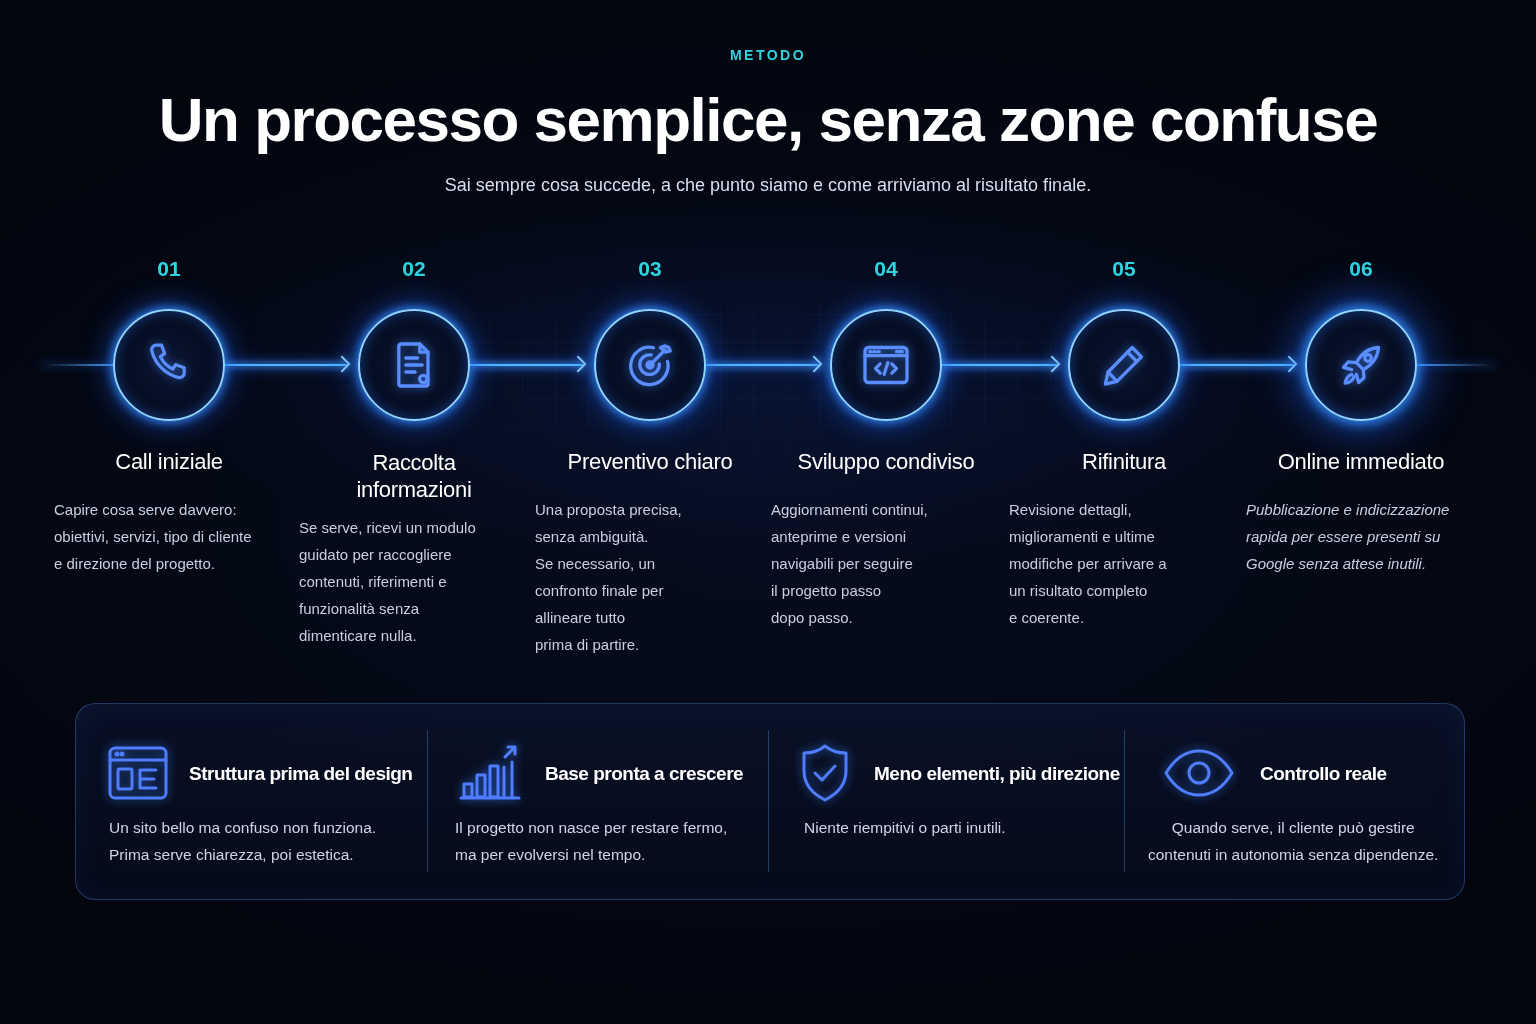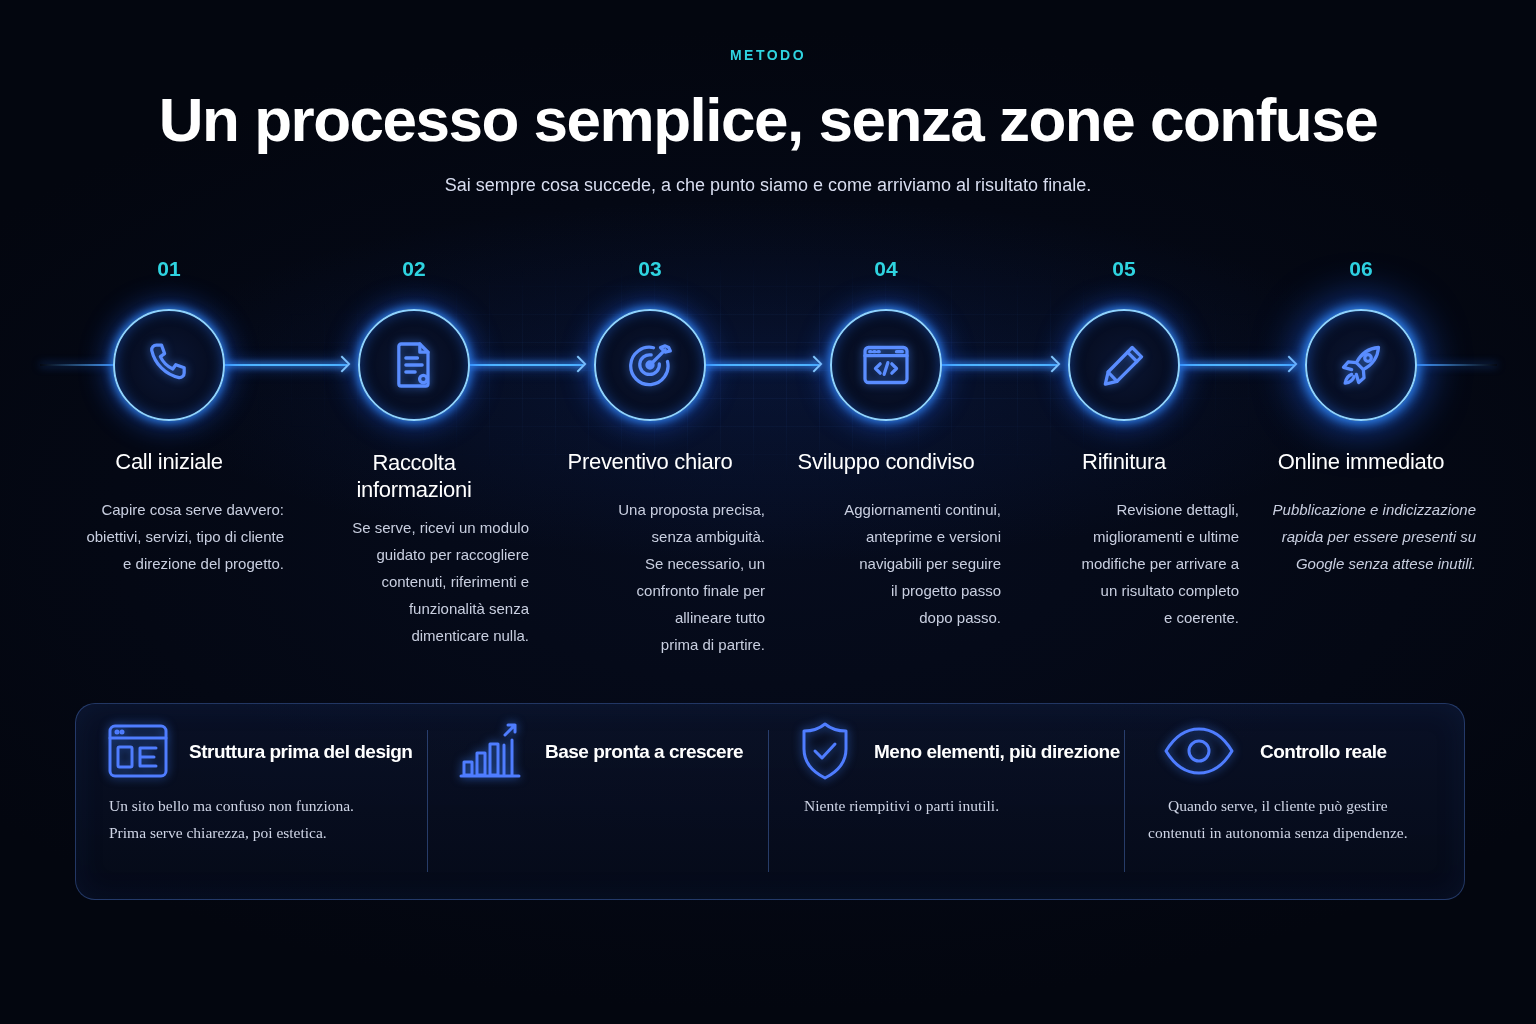--- a/index.html
+++ b/index.html
@@ -70,51 +70,51 @@
     background: radial-gradient(circle, #0a1532 0%, #050b1d 75%);
     box-shadow: 0 0 10px 2px rgba(50,140,255,0.85), 0 0 28px 6px rgba(30,100,255,0.45), inset 0 0 14px rgba(40,120,255,0.45);
     display: flex; align-items: center; justify-content: center;
   }
   .step-circle svg { width: 56px; height: 56px; filter: drop-shadow(0 0 4px rgba(70,140,255,0.6)); }
   .step-title {
     position: absolute; top: 448px; width: 100%; text-align: center;
     font-size: 22px; font-weight: 400; color: #ffffff; line-height: 27px; letter-spacing: -0.3px;
   }
   .step-body {
-    position: absolute; width: 100%; text-align: right;
+    position: absolute; width: 100%; text-align: left;
     font-size: 15px; color: #c9cfe0; line-height: 27px;
   }
   .step-body span { display: block; }
   
   .panel {
     position: absolute; left: 75px; top: 703px; width: 1390px; height: 197px;
     border: 1px solid rgba(70,110,190,0.45);
     border-radius: 20px;
     background: linear-gradient(180deg, rgba(12,20,44,0.75), rgba(6,11,26,0.85));
     box-shadow: inset 0 0 30px rgba(30,70,160,0.12);
   }
   .divider {
     position: absolute; top: 730px; width: 1px; height: 142px;
     background: rgba(80,120,200,0.45);
   }
-  .feature { position: absolute; top: 681px; height: 197px; }
+  .feature { position: absolute; top: 703px; height: 197px; }
   .feature-icon {
     position: absolute; top: 40px; width: 64px; height: 60px;
     display: flex; align-items: center; justify-content: center;
   }
   .feature-icon svg { filter: drop-shadow(0 0 5px rgba(60,130,255,0.7)); }
   .feature-title {
     position: absolute; top: 60px; font-size: 19px; font-weight: 700; color: #ffffff;
     letter-spacing: -0.5px; white-space: nowrap;
   }
   .feature-body {
     position: absolute; top: 111px; font-size: 15.5px; color: #cfd5e6; line-height: 27px;
     white-space: nowrap;
   }
-  .feature-body span { display: block; font-family: Liberation Serif, serif; }
+  .feature-body span { display: block; }
 </style>
 </head>
 <body>
 
 <div class="grid-bg"></div>
 
 <div class="eyebrow">METODO</div>
 <h1 class="title">Un processo semplice, senza zone confuse</h1>
 <p class="subtitle">Sai sempre cosa succede, a che punto siamo e come arriviamo al risultato finale.</p>
 
@@ -289,20 +289,24 @@
     <svg width="64" height="58" viewBox="0 0 64 58" fill="none" stroke="#4f7dff" stroke-width="3" stroke-linecap="round" stroke-linejoin="round">
       <path d="M3 54h58"></path>
       <rect x="6" y="40" width="8" height="13"></rect>
       <rect x="19" y="31" width="8" height="22"></rect>
       <rect x="32" y="22" width="8" height="31"></rect>
       <path d="M46 53V23M54 53V18"></path>
       <path d="M47 13l10-10M50 3h7v7"></path>
     </svg>
   </div>
   <div class="feature-title" style="left:95px;">Base pronta a crescere</div>
+  <div class="feature-body" style="left:5px;">
+    <span>Il progetto non nasce per restare fermo,</span>
+    <span>ma per evolversi nel tempo.</span>
+  </div>
 </div>
 
 <div class="feature" style="left:795px;width:320px;">
   <div class="feature-icon" style="left:-2px;">
     <svg width="52" height="60" viewBox="0 0 52 60" fill="none" stroke="#4f7dff" stroke-width="3" stroke-linecap="round" stroke-linejoin="round">
       <path d="M26 3c6 5 13 7 21 7v18c0 14-9 23-21 29C14 51 5 42 5 28V10c8 0 15-2 21-7z"></path>
       <path d="M16 30l7 7 13-14"></path>
     </svg>
   </div>
   <div class="feature-title" style="left:79px;">Meno elementi, più direzione</div>

